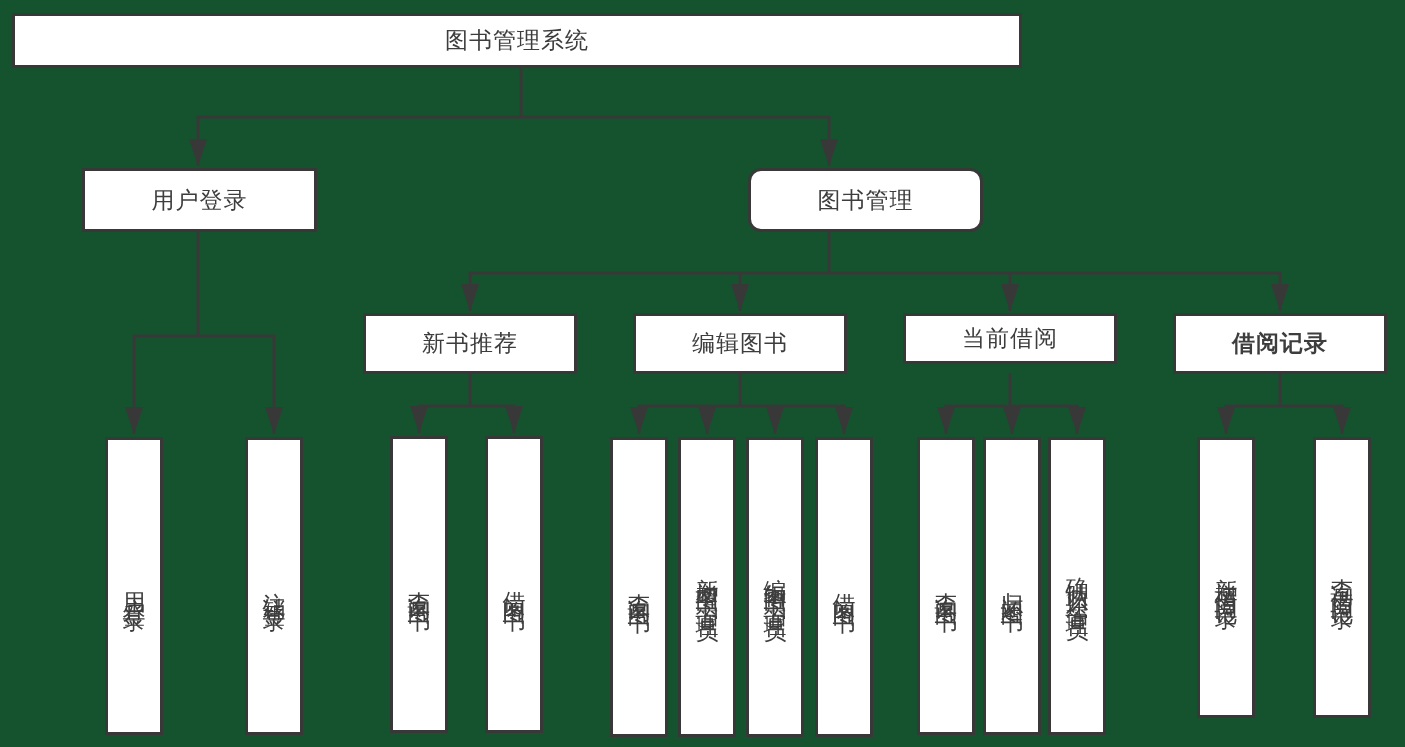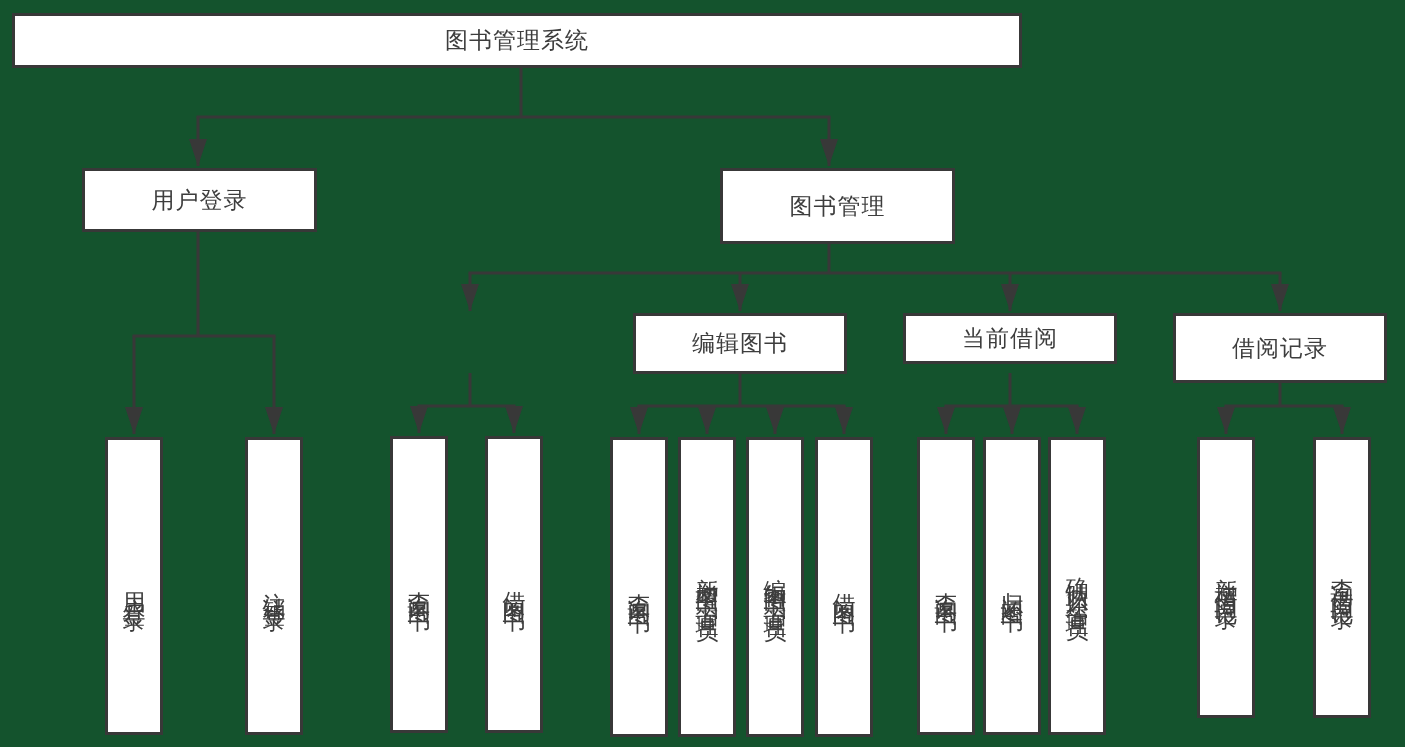--- a/index.html
+++ b/index.html
@@ -113,25 +113,26 @@
       <path d="M1280,373 V406"></path>
       <path d="M1224.5,406 H1343.5"></path>
       <path d="M1226,406 V434" marker-end="url(#arrow)"></path>
       <path d="M1342,406 V434" marker-end="url(#arrow)"></path>
     </g>
   </svg>
 
   <div class="hnode" style="left:12px; top:13px; width:1010px; height:55px;">图书管理系统</div>
 
   <div class="hnode" style="left:82px; top:168px; width:235px; height:64px;">用户登录</div>
-  <div class="hnode" style="left:720px; top:168px; width:235px; height:76px;">图书管理</div>
+  <div class="hnode" style="left:748px; top:168px; width:235px; height:64px;border-radius:13px;">图书管理</div>
 
+  <div class="hnode" style="left:363px; top:313px; width:214px; height:61px;">新书推荐</div>
   <div class="hnode" style="left:633px; top:313px; width:214px; height:61px;">编辑图书</div>
   <div class="hnode" style="left:903px; top:313px; width:214px; height:51px;">当前借阅</div>
-  <div class="hnode" style="left:1173px; top:313px; width:214px; height:70px;">借阅记录</div>
+  <div class="hnode" style="left:1173px; top:313px; width:214px; height:61px;font-weight:bold;">借阅记录</div>
 
   <div class="leaf" style="left:105px; top:437px; height:298px;">用户登录</div>
   <div class="leaf" style="left:245px; top:437px; height:298px;">注销登录</div>
 
   <div class="leaf" style="left:390px; top:436px; height:297px;">查询图书</div>
   <div class="leaf" style="left:485px; top:436px; height:297px;">借阅图书</div>
 
   <div class="leaf" style="left:610px; top:437px; height:300px;">查询图书</div>
   <div class="leaf" style="left:678px; top:437px; height:300px;">新增图书（管理员）</div>
   <div class="leaf" style="left:746px; top:437px; height:300px;">编辑图书（管理员）</div>

